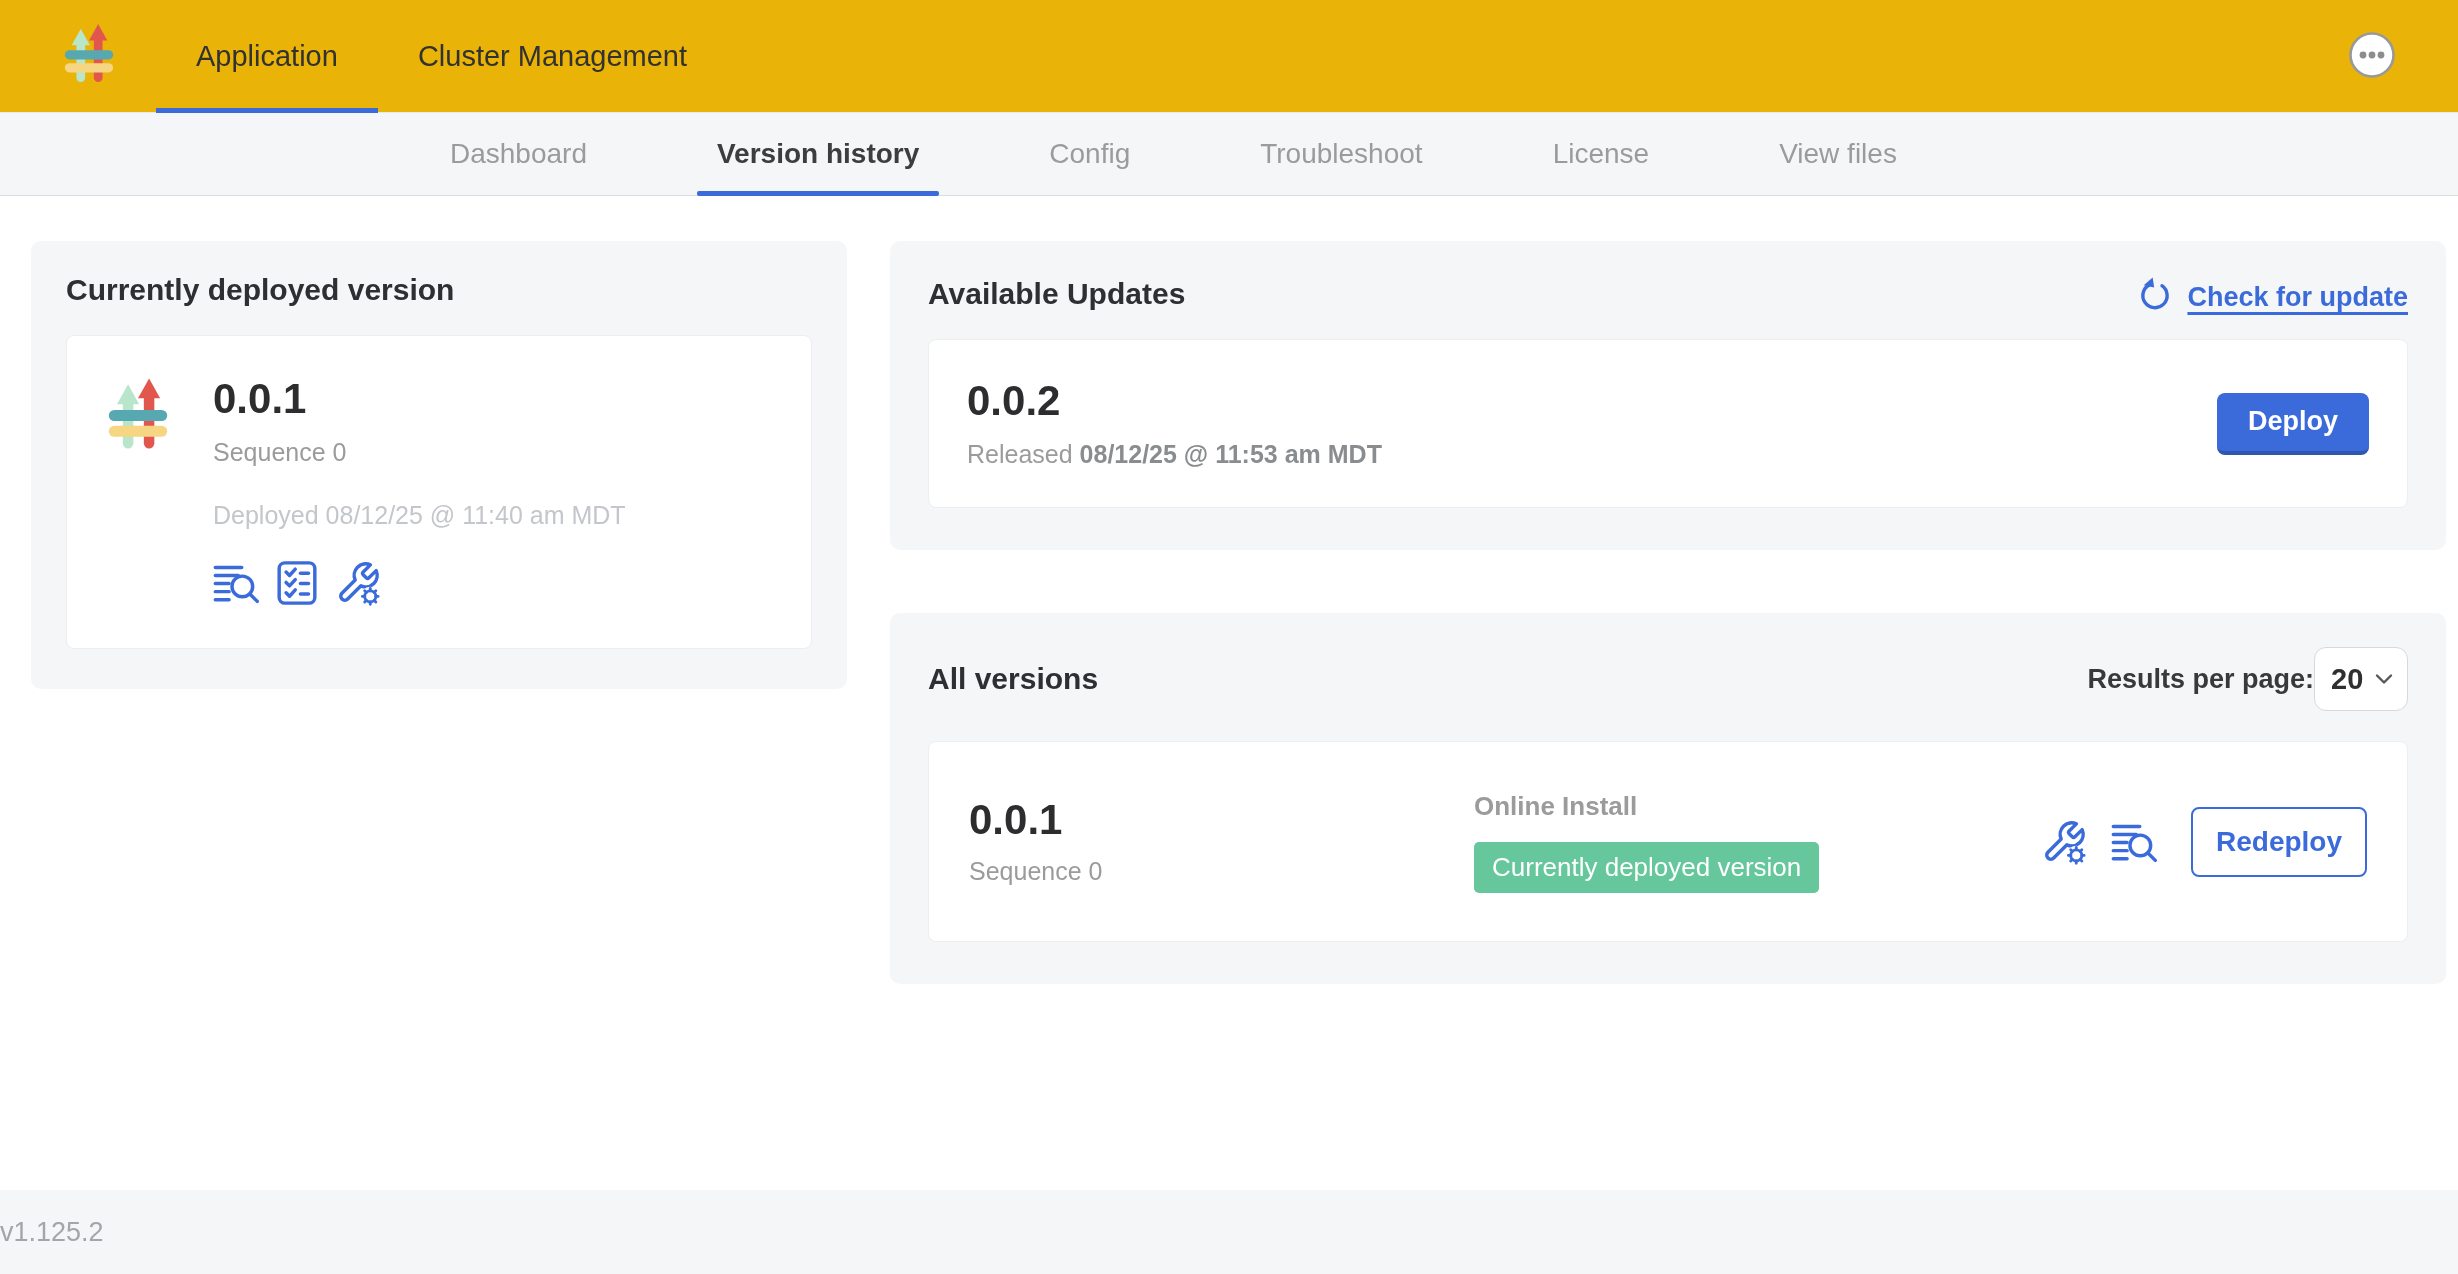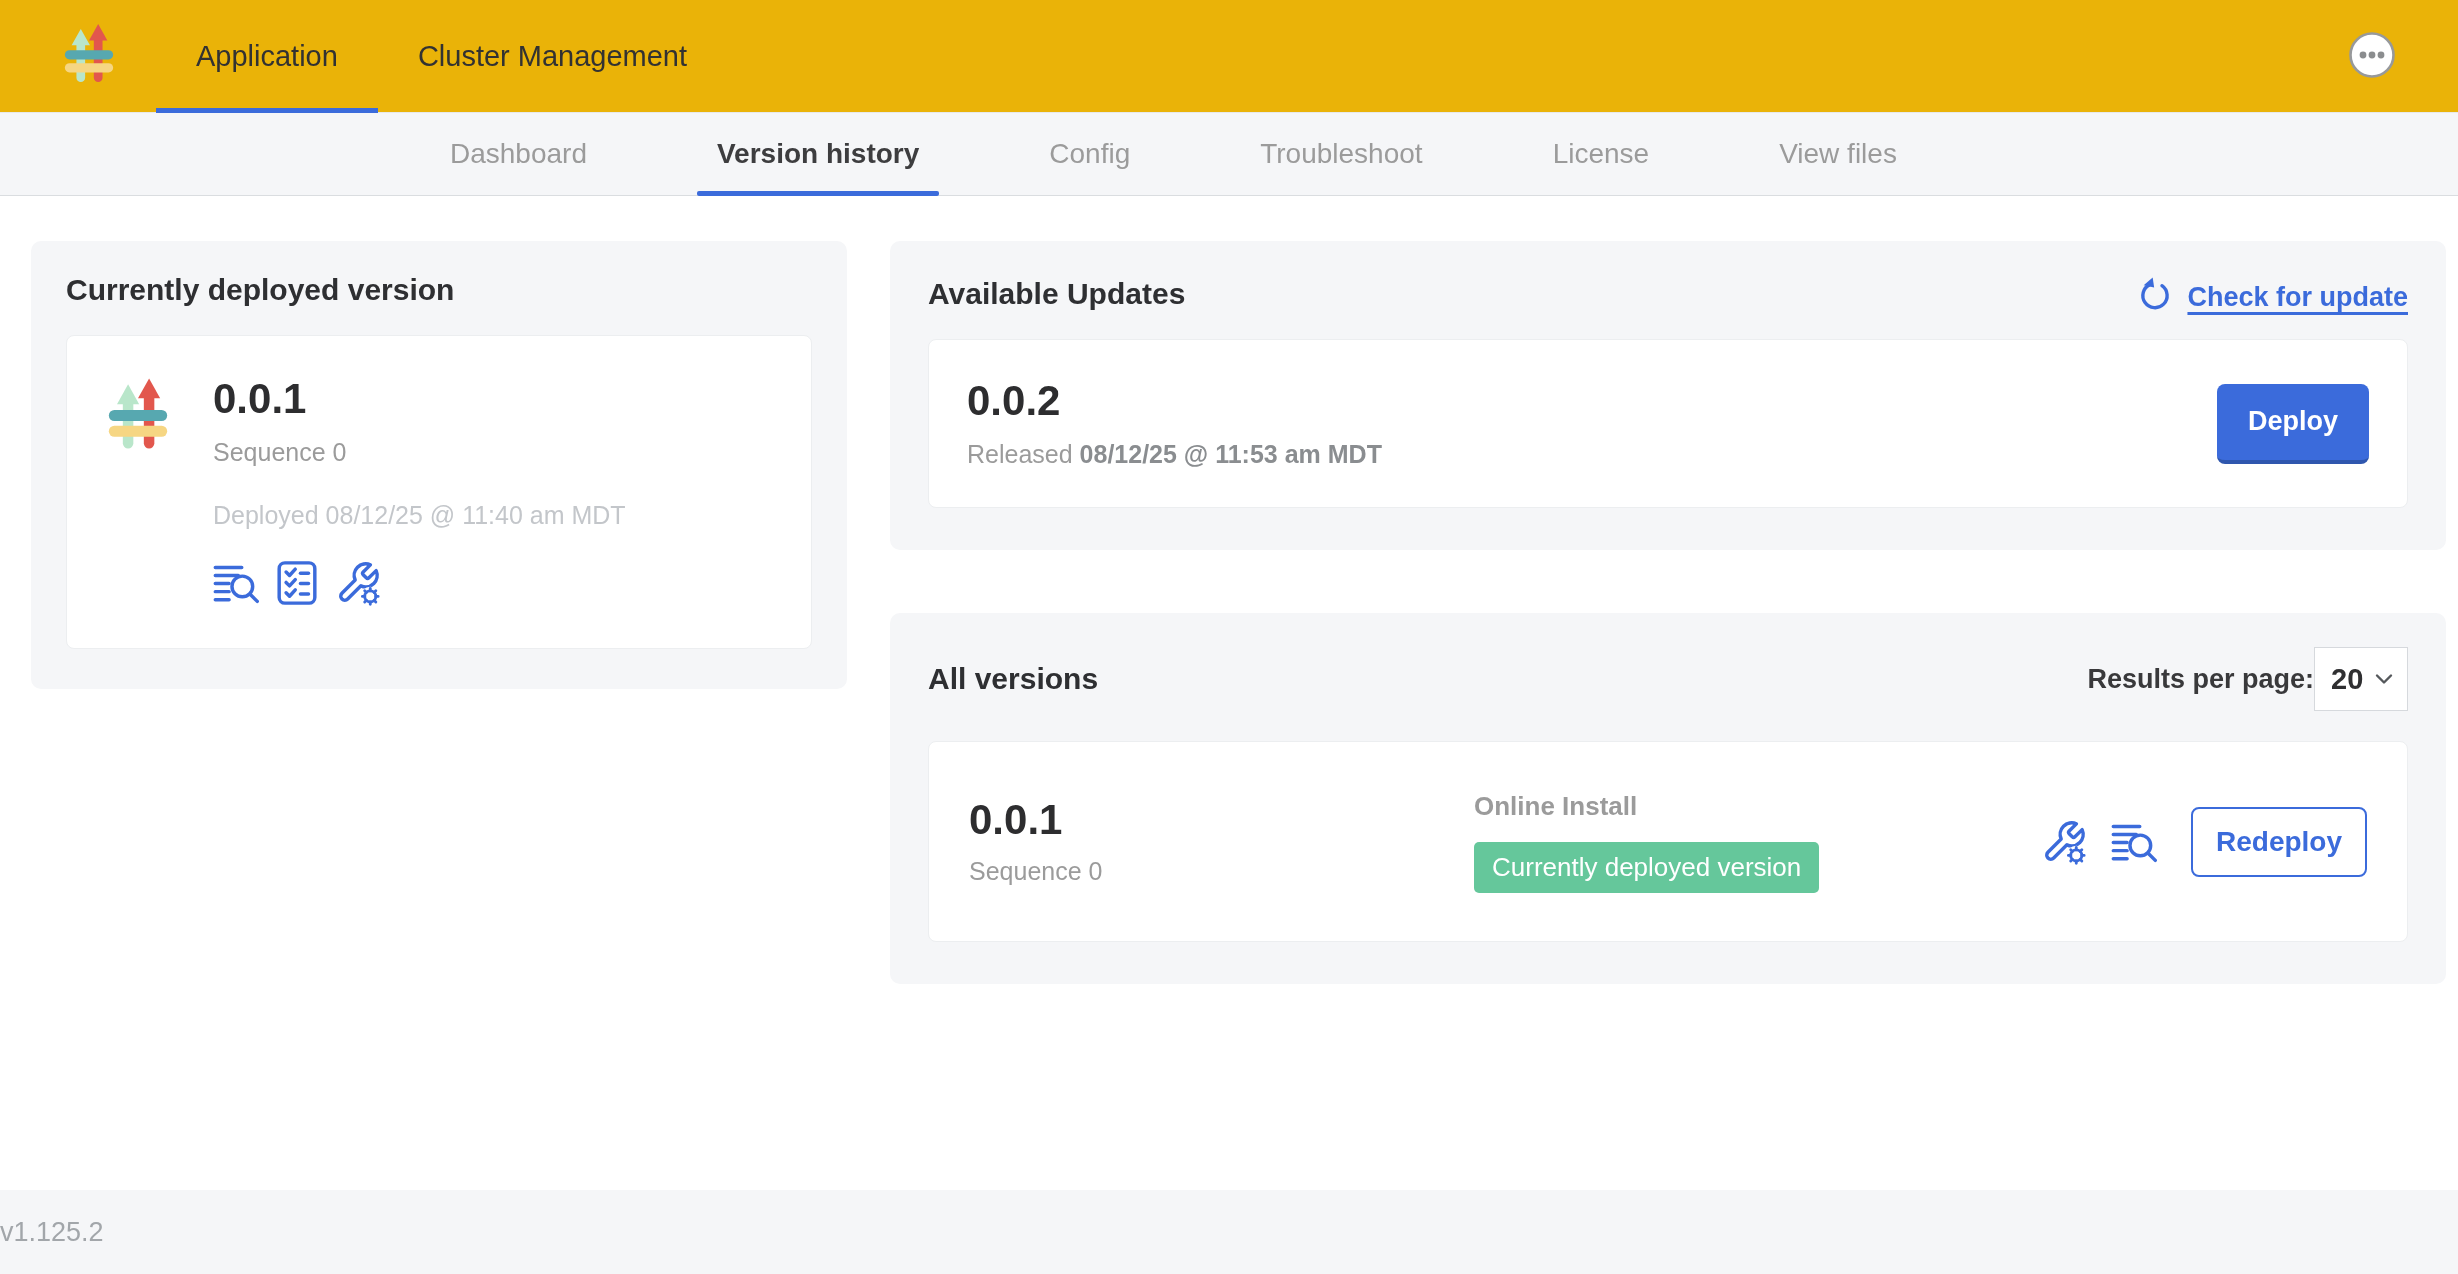--- a/index.html
+++ b/index.html
@@ -57,27 +57,27 @@
   .panel-head { display:flex; align-items:center; justify-content:space-between; }
   .check-link { display:flex; align-items:flex-end; gap:13px; color:var(--accent);
     font-size:27px; font-weight:700; cursor:pointer; text-decoration:none; }
   .check-link .link-label { text-decoration:underline; text-underline-offset:6px;
     text-decoration-thickness:2.5px; }
 
   .update-card { margin-top:26px; padding:38px 38px; display:flex; align-items:center;
     justify-content:space-between; }
   .released { margin-top:16px; font-size:25px; color:var(--gray); }
   .released b { color:#8A8D90; font-weight:700; }
-  .deploy-btn { width:152px; height:80px; background:var(--accent); border:none;
+  .deploy-btn { width:152px; height:62px; background:var(--accent); border:none;
     border-bottom:4px solid var(--accent2); border-radius:8px; color:#fff; font-size:27px;
     font-weight:700; font-family:inherit; cursor:pointer; }
 
   .all-versions-panel { margin-top:63px; }
   .rpp { display:flex; align-items:center; gap:0; font-size:27px; font-weight:700; color:#39393B; }
-  .select { width:94px; height:64px; background:#fff; border:1px solid #D6D9DD; border-radius:0;
+  .select { width:94px; height:64px; background:#fff; border:1px solid #D6D9DD; border-radius:12px;
     display:flex; align-items:center; justify-content:space-between; padding:0 14px 0 16px;
     font-size:29px; color:#2F2F31; cursor:pointer; }
 
   .version-row { margin-top:30px; height:201px; display:flex; align-items:center; padding:0 40px; }
   .vcol { width:505px; }
   .vcol .sequence { margin-top:14px; }
   .mcol { flex:1; }
   .install-type { font-size:26px; font-weight:700; color:var(--gray); }
   .badge { margin-top:20px; display:inline-block; background:var(--green); color:#fff;
     font-size:26px; padding:10px 18px; border-radius:5px; }

